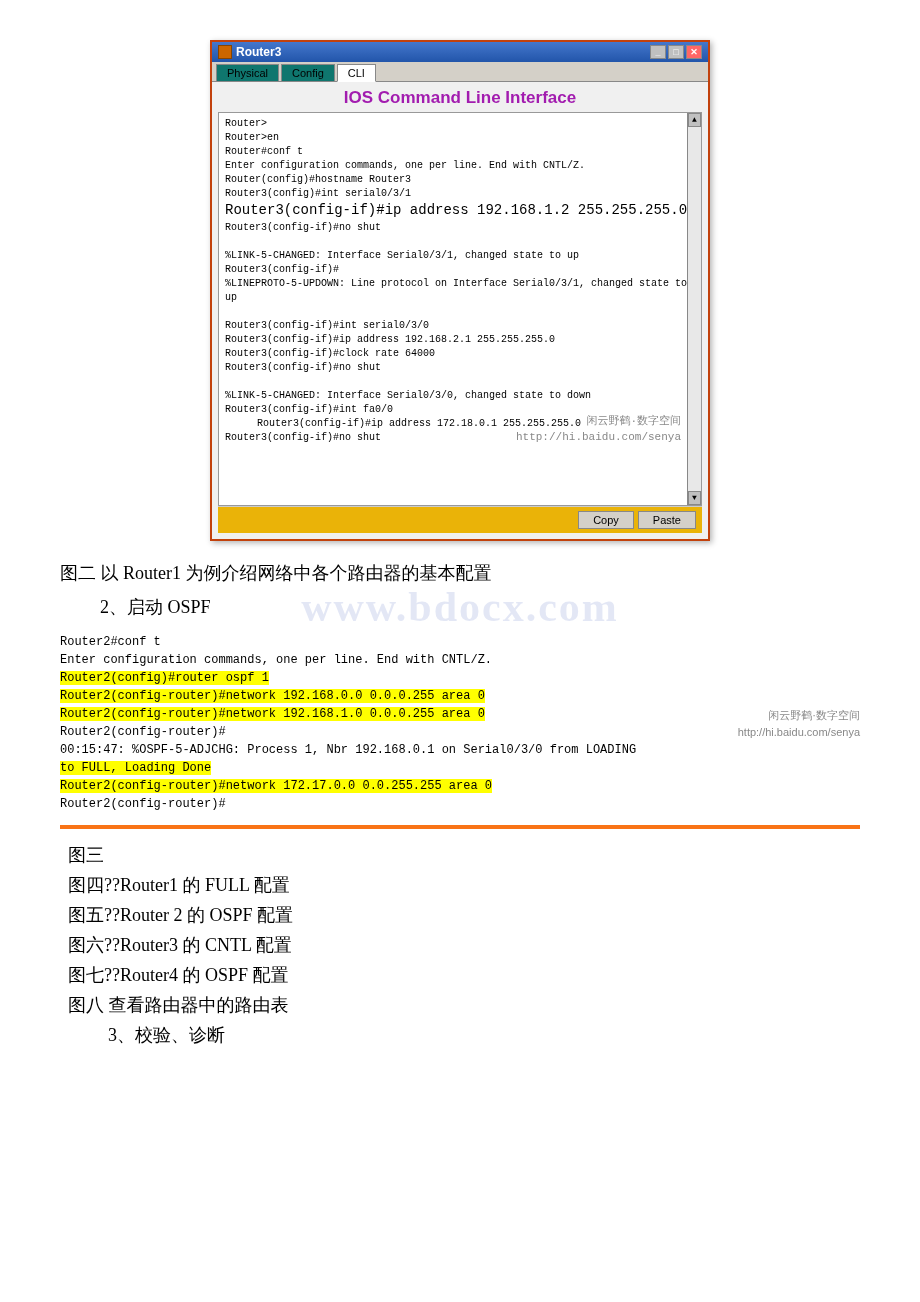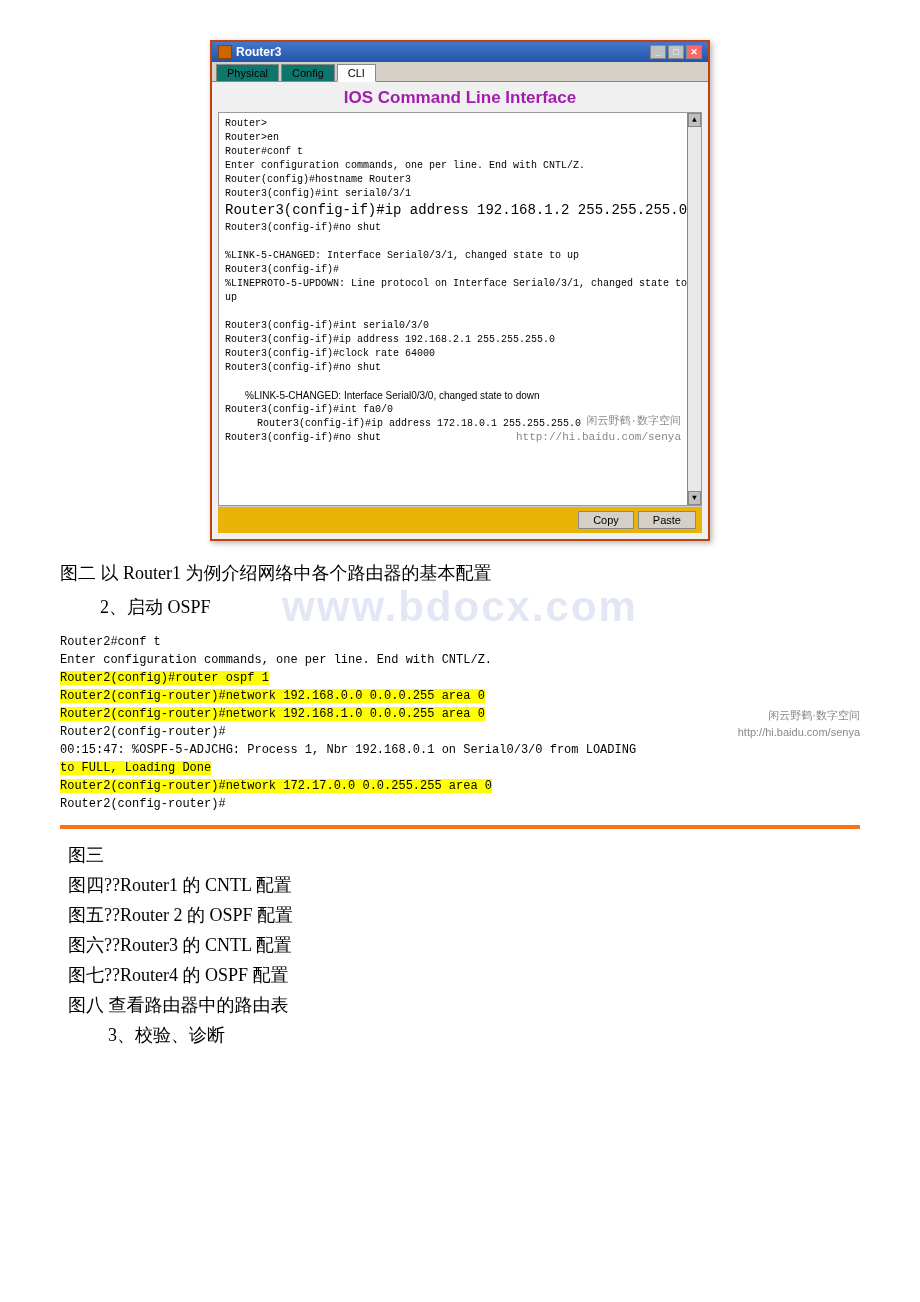--- a/index.html
+++ b/index.html
@@ -157,21 +157,21 @@
     .fig-caption-indent {
       font-size: 18px;
       margin: 10px 0 10px 40px;
       font-family: 'SimSun', '宋体', serif;
     }
 
     
     .watermark-overlay {
       font-size: 42px;
       color: rgba(100,120,200,0.18);
-      font-family: Liberation Sans, sans-serif;
+      font-family: Liberation Serif, serif;
       font-weight: bold;
       position: absolute;
       left: 50%;
       top: 50%;
       transform: translate(-50%, -50%) rotate(0deg);
       white-space: nowrap;
       pointer-events: none;
       letter-spacing: 2px;
     }
 
@@ -272,21 +272,21 @@
         <div style="font-family:'Courier New',monospace;font-size:10px;line-height:1.4;">&nbsp;</div>
         <div style="font-family:'Courier New',monospace;font-size:10px;line-height:1.4;">%LINK-5-CHANGED: Interface Serial0/3/1, changed state to up</div>
         <div style="font-family:'Courier New',monospace;font-size:10px;line-height:1.4;">Router3(config-if)#</div>
         <div style="font-family:'Courier New',monospace;font-size:10px;line-height:1.4;">%LINEPROTO-5-UPDOWN: Line protocol on Interface Serial0/3/1, changed state to up</div>
         <div style="font-family:'Courier New',monospace;font-size:10px;line-height:1.4;">&nbsp;</div>
         <div style="font-family:'Courier New',monospace;font-size:10px;line-height:1.4;">Router3(config-if)#int serial0/3/0</div>
         <div style="font-family:'Courier New',monospace;font-size:10px;line-height:1.4;">Router3(config-if)#ip address 192.168.2.1 255.255.255.0</div>
         <div style="font-family:'Courier New',monospace;font-size:10px;line-height:1.4;">Router3(config-if)#clock rate 64000</div>
         <div style="font-family:'Courier New',monospace;font-size:10px;line-height:1.4;">Router3(config-if)#no shut</div>
         <div style="font-family:'Courier New',monospace;font-size:10px;line-height:1.4;">&nbsp;</div>
-        <div style="font-family:Liberation Sans, sans-serif;font-size:10px;line-height:1.4;margin-left:20px;">%LINK-5-CHANGED: Interface Serial0/3/0, changed state to down</div>
+        <div style="font-family:Liberation Mono, monospace;font-size:10px;line-height:1.4;">%LINK-5-CHANGED: Interface Serial0/3/0, changed state to down</div>
         <div style="font-family:'Courier New',monospace;font-size:10px;line-height:1.4;">Router3(config-if)#int fa0/0</div>
         <div style="font-family:'Courier New',monospace;font-size:10px;line-height:1.4;margin-left:32px;">Router3(config-if)#ip address 172.18.0.1 255.255.255.0</div>
         <div style="font-family:'Courier New',monospace;font-size:10px;line-height:1.4;">Router3(config-if)#no shut</div>
 
       </div>
 
       <div class="cli-scrollbar" style="position:absolute;right:0;top:0;">
         <div class="scrollbar-up">▲</div>
         <div class="scrollbar-track"></div>
         <div class="scrollbar-down">▼</div>
@@ -327,19 +327,19 @@
 
     <div class="watermark-right">
       <div>闲云野鹤·数字空间</div>
       <div>http://hi.baidu.com/senya</div>
     </div>
   </div>
 </div>
 
 <ul class="section-list">
   <li>图三</li>
-  <li>图四??Router1 的 CNTL 配置</li>
+  <li>图四??Router1 的 FULL 配置</li>
   <li>图五??Router 2 的 OSPF 配置</li>
   <li>图六??Router3 的 CNTL 配置</li>
   <li>图七??Router4 的 OSPF 配置</li>
   <li>图八   查看路由器中的路由表</li>
   <li class="indented">3、校验、诊断</li>
 </ul>
 
 </body></html>

